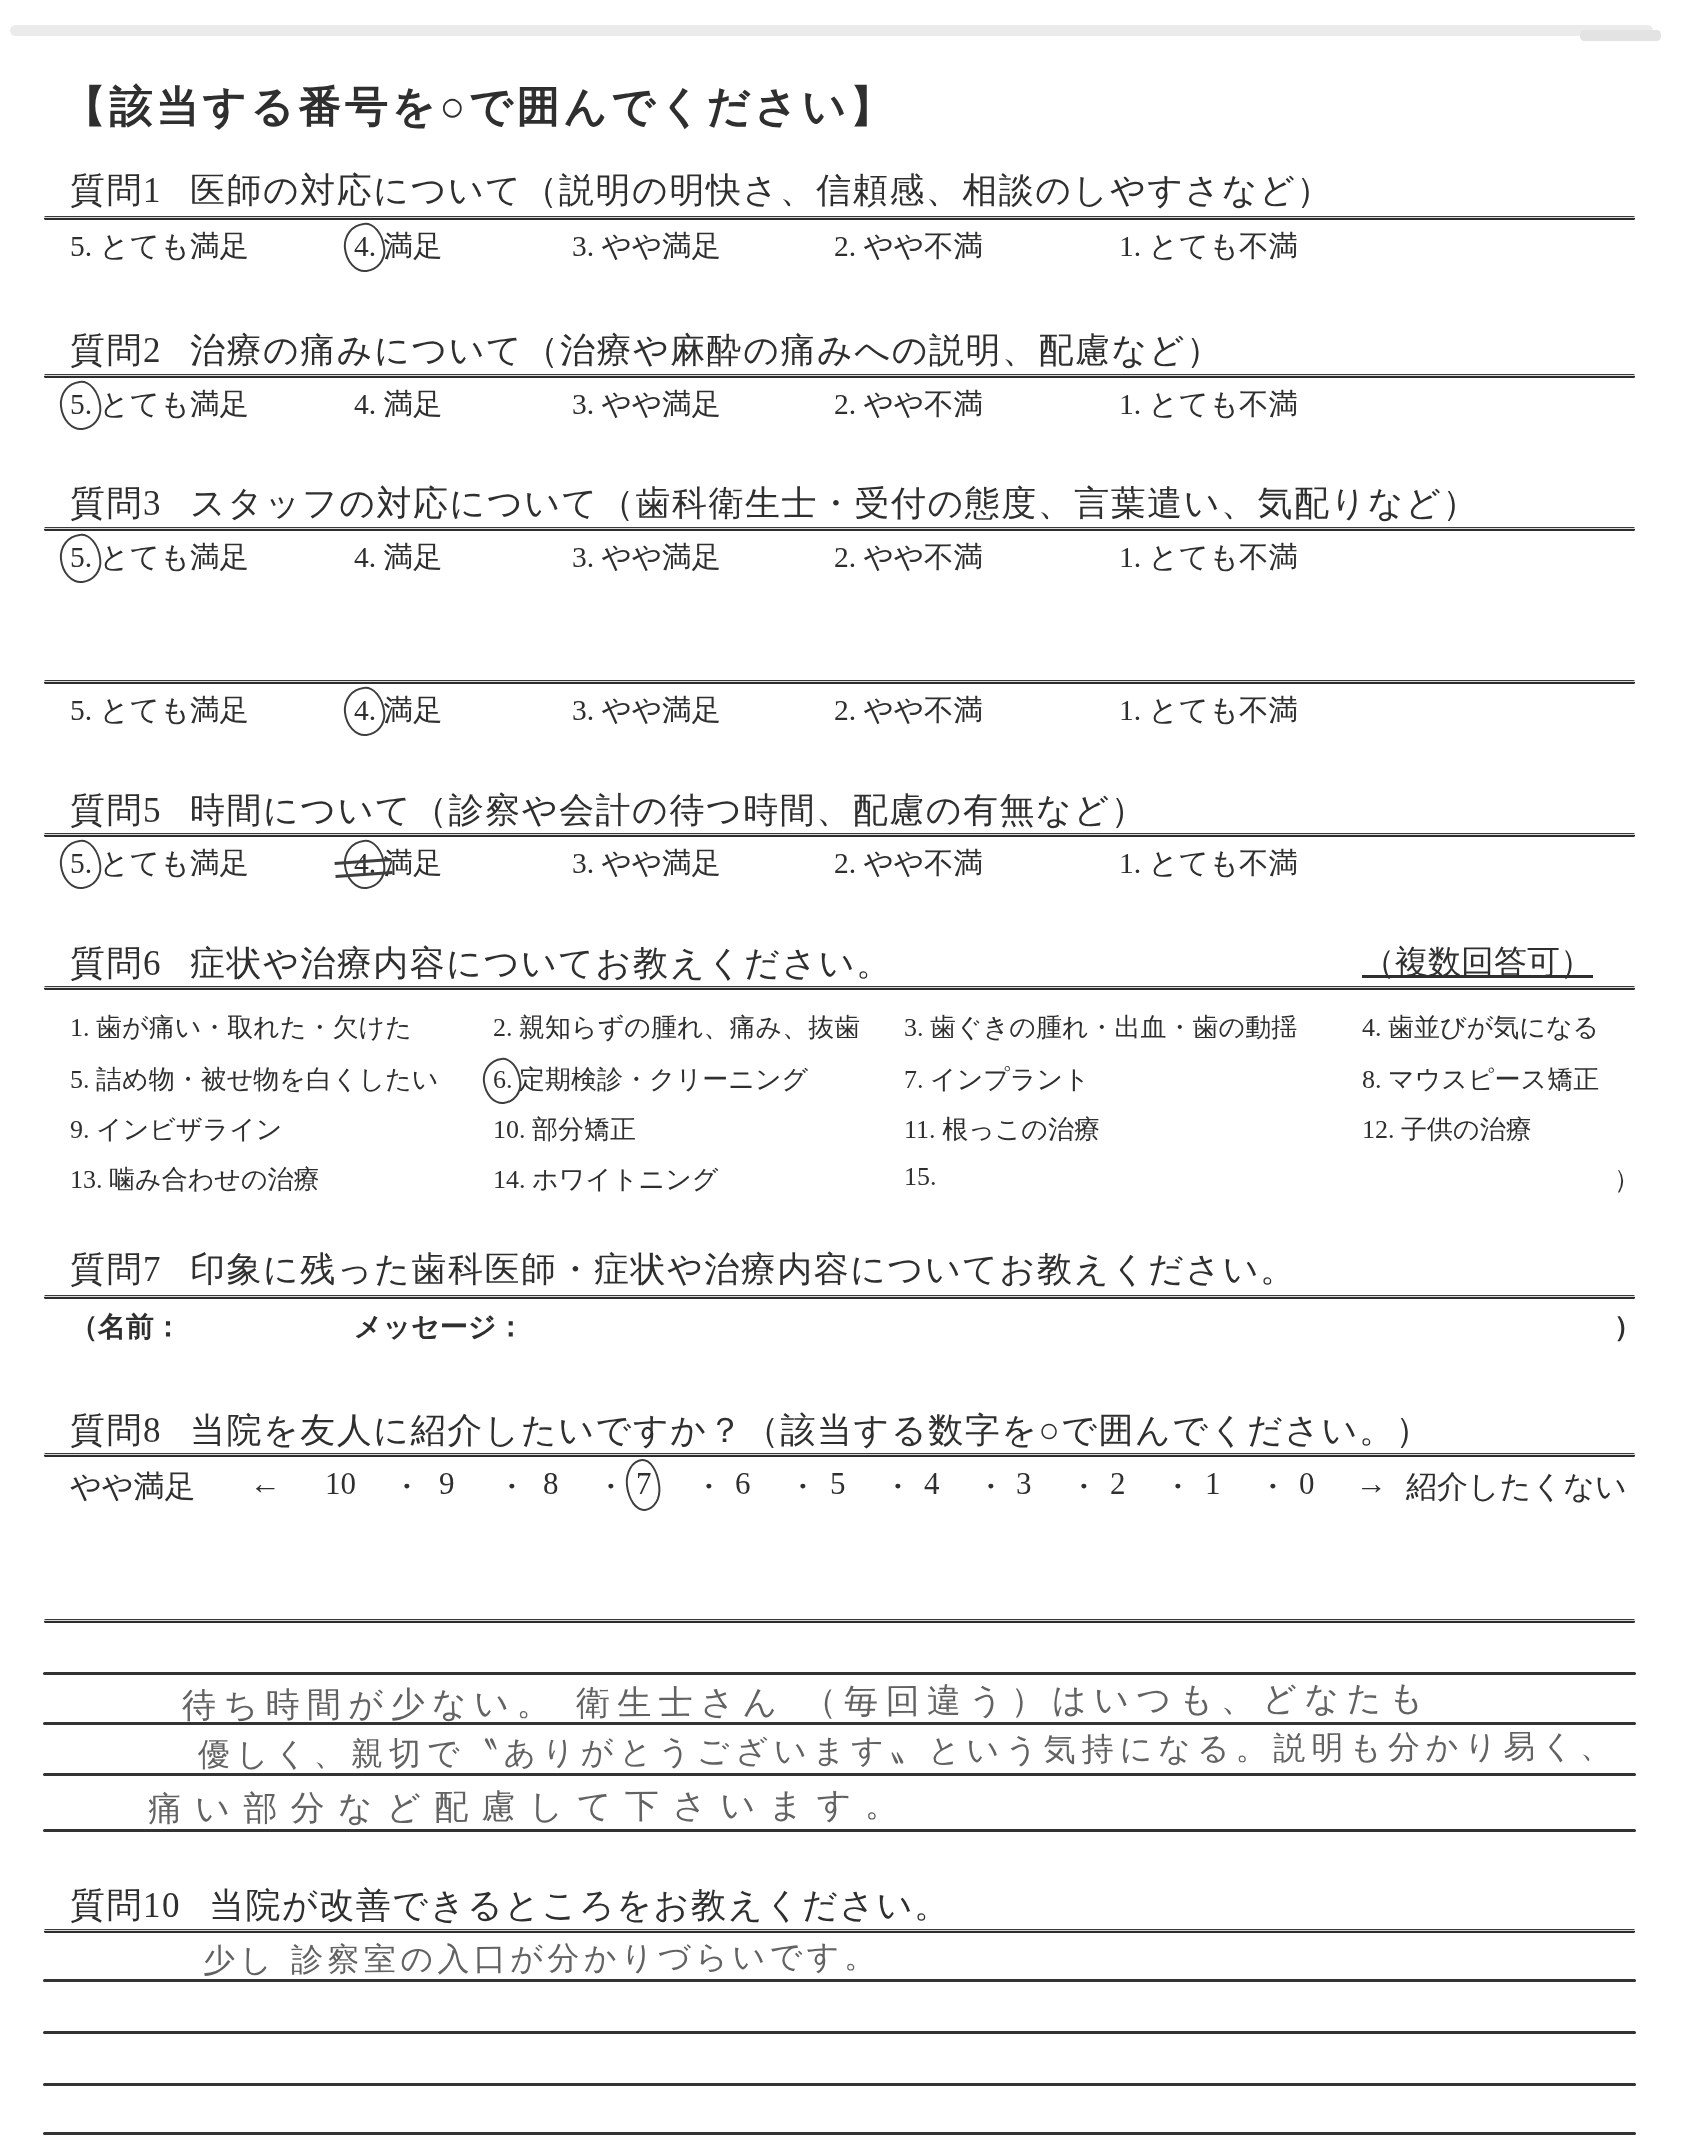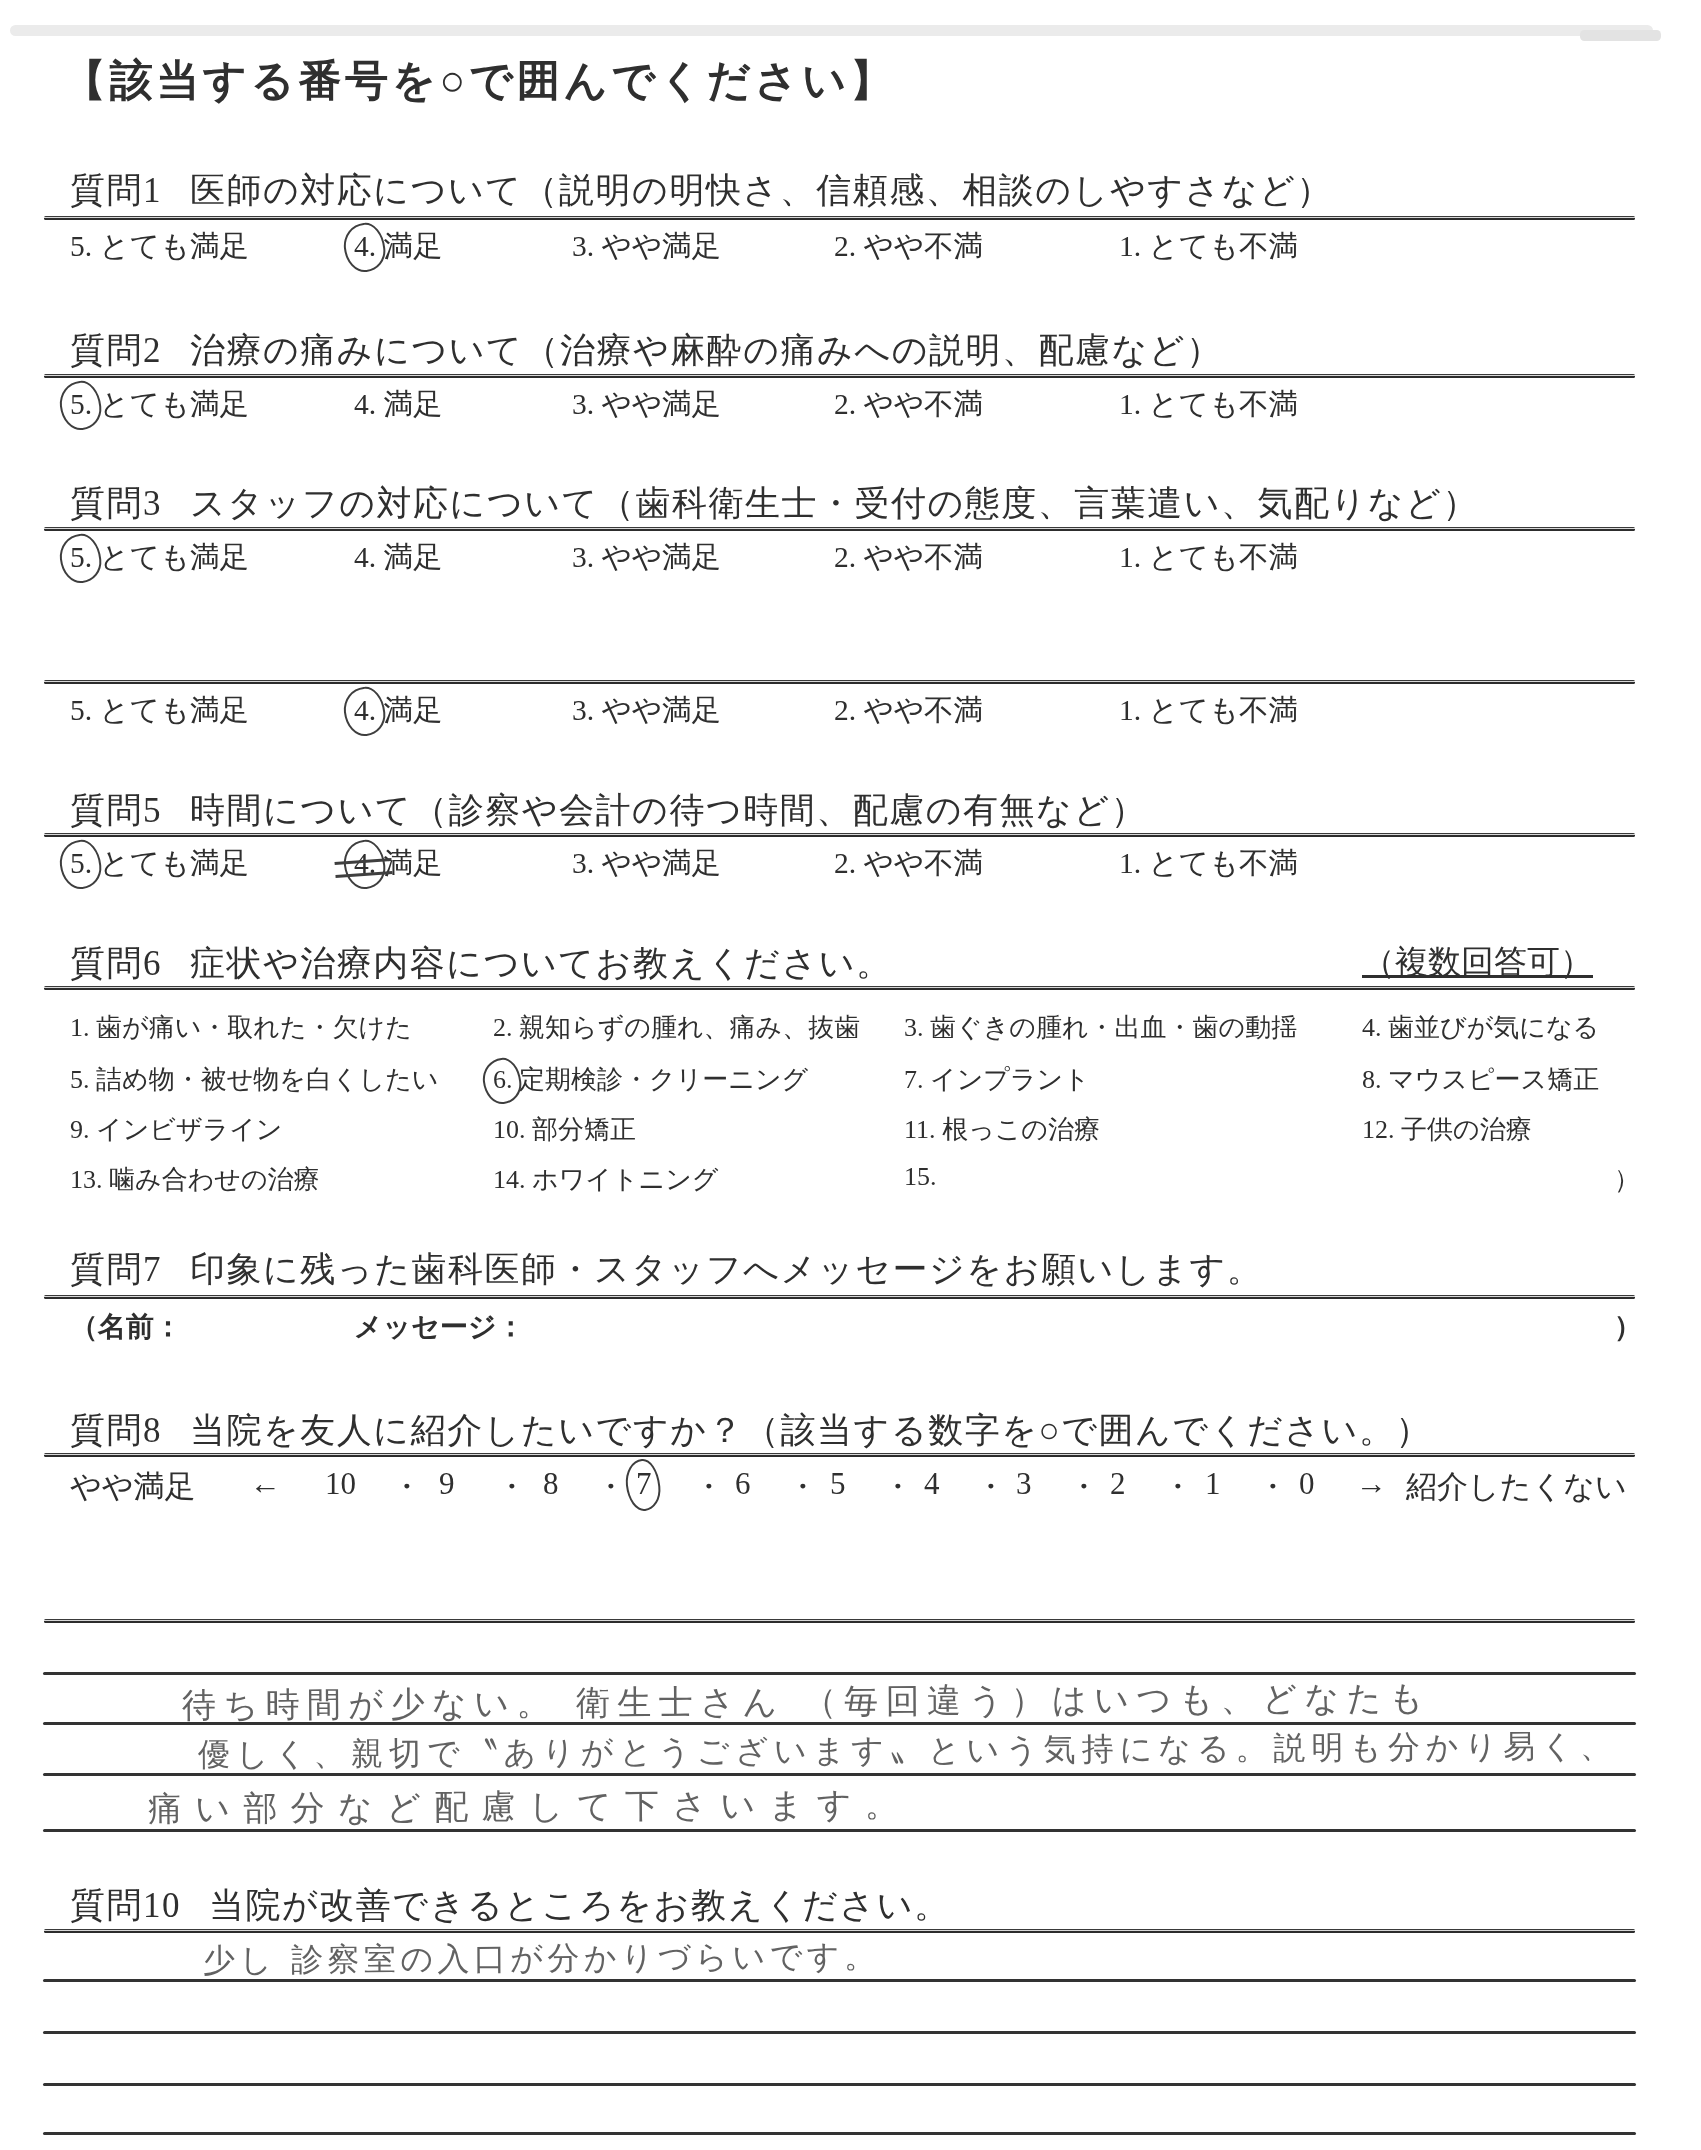--- a/index.html
+++ b/index.html
@@ -8,21 +8,21 @@
     background:#ffffff; overflow:hidden;
     font-family:"Liberation Serif","DejaVu Serif",serif;
     color:#2f2f2f;
   }
   
   .scan-band { position:absolute; top:25px; left:10.3px; width:1643px; height:11px;
     background:#ebebeb; border-radius:5.9px; }
   .scan-band-tip { position:absolute; top:29.5px; left:1580px; width:81px; height:11.8px;
     background:#e3e3e3; border-radius:4.4px; }
 
-  .doc-title { position:absolute; left:63px; top:52px; font-size:43px; font-weight:bold;
+  .doc-title { position:absolute; left:63px; top:78px; font-size:43px; font-weight:bold;
     letter-spacing:3.7px; white-space:nowrap; }
 
   .qtitle { position:absolute; left:70px; white-space:nowrap; font-size:35px; letter-spacing:1.5px; }
   .qtitle .qlabel { margin-right:28px; }
 
   .rule { position:absolute; left:44px; width:1591px; height:3.7px;
     background:linear-gradient(to bottom,#3a3a3a 0 1.5px,#d8d8d8 1.5px 2.2px,#2d2d2d 2.2px 3.7px);
     border-radius:1.5px; }
   .ansline { position:absolute; left:43px; width:1593px; height:3px; background:#333;
     border-radius:1.5px; }
@@ -150,21 +150,21 @@
     <span class="q6opt" style="left:1362px"><span class="q6num">12.</span><span>子供の治療</span></span>
   </div>
   <div class="q6row" style="top:1162px; left:0; width:100%">
     <span class="q6opt" style="left:70px"><span class="q6num">13.</span><span>噛み合わせの治療</span></span>
     <span class="q6opt" style="left:493px"><span class="q6num">14.</span><span>ホワイトニング</span></span>
     <span class="q6opt" style="left:904px"><span class="q6num">15.</span></span>
     <span class="q6opt" style="left:1614px">）</span>
   </div>
 
   <div class="qtitle" style="top:1246px">
-    <span class="qlabel">質問7</span><span>印象に残った歯科医師・スタッフへメッセージをお願いします。</span>
+    <span class="qlabel">質問7</span><span>印象に残った歯科医師・症状や治療内容についてお教えください。</span>
   </div>
   <div class="rule" style="top:1295px"></div>
   <div class="q7row" style="top:1308px; left:0; width:100%">
     <span class="q7item" style="left:70px">（名前：</span>
     <span class="q7item" style="left:354px">メッセージ：</span>
     <span class="q7item" style="left:1614px">）</span>
   </div>
 
   <div class="qtitle" style="top:1407px">
     <span class="qlabel">質問8</span><span>当院を友人に紹介したいですか？（該当する数字を○で囲んでください。）</span>

